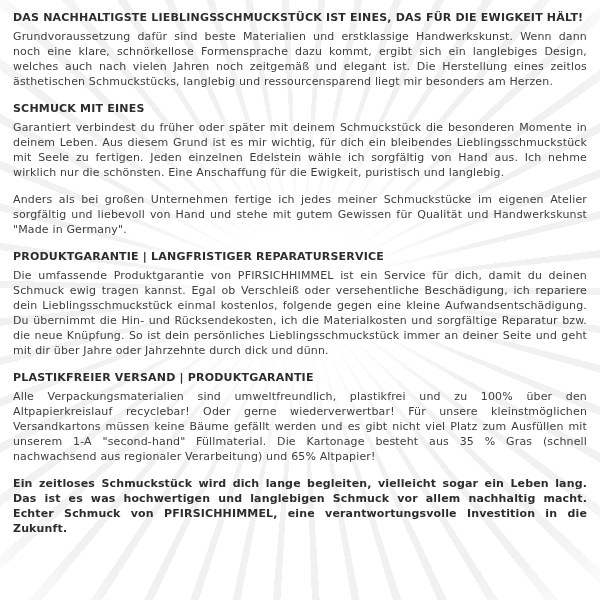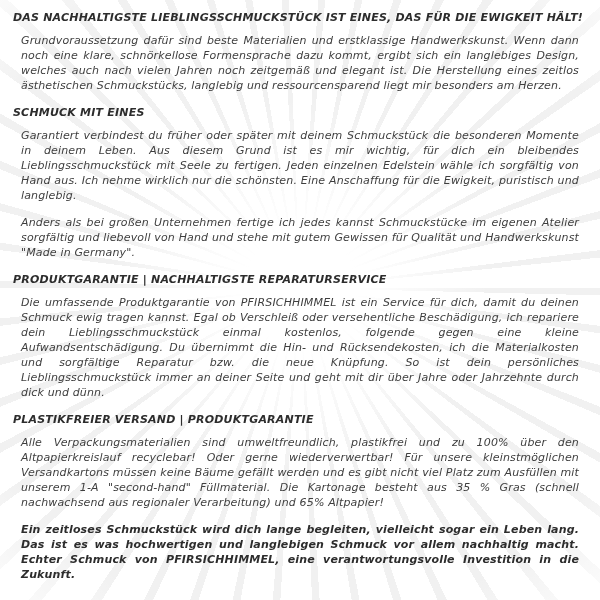--- a/index.html
+++ b/index.html
@@ -26,33 +26,32 @@
       repeating-conic-gradient(from -90deg at 50% 48%, #f1f1f1 0deg 1.4deg, #ffffff 1.4deg 7.2deg);
     pointer-events: none;
   }
   .content {
     position: relative;
     padding: 10px 13px 8px 13px;
     color: #3e3e3e;
     font-size: 11px;
     line-height: 15px;
     letter-spacing: 0.15px;
-    font-style: italic;
   }
   section { margin: 0 0 12px 0; }
   h2 {
     margin: 0 0 4px 0;
     font-size: 11px;
     line-height: 15px;
     font-weight: 700;
     color: #2d2d2d;
     letter-spacing: 0.2px;
   }
   p {
-    margin: 8px;
+    margin: 0;
     text-align: justify;
   }
   .closing {
     font-weight: 700;
     color: #2d2d2d;
     text-align: justify;
   }
 </style>
 </head>
 <body>
@@ -66,25 +65,25 @@
       <h2>DAS NACHHALTIGSTE LIEBLINGSSCHMUCKSTÜCK IST EINES, DAS FÜR DIE EWIGKEIT HÄLT!</h2>
       <p>Grundvoraussetzung dafür sind beste Materialien und erstklassige Handwerkskunst. Wenn dann noch eine klare, schnörkellose Formensprache dazu kommt, ergibt sich ein langlebiges Design, welches auch nach vielen Jahren noch zeitgemäß und elegant ist. Die Herstellung eines zeitlos ästhetischen Schmuckstücks, langlebig und ressourcensparend liegt mir besonders am Herzen.</p>
     </section>
 
     <section>
       <h2>SCHMUCK MIT EINES</h2>
       <p>Garantiert verbindest du früher oder später mit deinem Schmuckstück die besonderen Momente in deinem Leben. Aus diesem Grund ist es mir wichtig, für dich ein bleibendes Lieblingsschmuckstück mit Seele zu fertigen. Jeden einzelnen Edelstein wähle ich sorgfältig von Hand aus. Ich nehme wirklich nur die schönsten. Eine Anschaffung für die Ewigkeit, puristisch und langlebig.</p>
     </section>
 
     <section>
-      <p>Anders als bei großen Unternehmen fertige ich jedes kannst Schmuckstücke im eigenen Atelier sorgfältig und liebevoll von Hand und stehe mit gutem Gewissen für Qualität und Handwerkskunst "Made in Germany".</p>
+      <p>Anders als bei großen Unternehmen fertige ich jedes meiner Schmuckstücke im eigenen Atelier sorgfältig und liebevoll von Hand und stehe mit gutem Gewissen für Qualität und Handwerkskunst "Made in Germany".</p>
     </section>
 
     <section>
-      <h2>PRODUKTGARANTIE | NACHHALTIGSTE REPARATURSERVICE</h2>
+      <h2>PRODUKTGARANTIE | LANGFRISTIGER REPARATURSERVICE</h2>
       <p>Die umfassende Produktgarantie von PFIRSICHHIMMEL ist ein Service für dich, damit du deinen Schmuck ewig tragen kannst. Egal ob Verschleiß oder versehentliche Beschädigung, ich repariere dein Lieblingsschmuckstück einmal kostenlos, folgende gegen eine kleine Aufwandsentschädigung. Du übernimmt die Hin- und Rücksendekosten, ich die Materialkosten und sorgfältige Reparatur bzw. die neue Knüpfung. So ist dein persönliches Lieblingsschmuckstück immer an deiner Seite und geht mit dir über Jahre oder Jahrzehnte durch dick und dünn.</p>
     </section>
 
     <section>
       <h2>PLASTIKFREIER VERSAND | PRODUKTGARANTIE</h2>
       <p>Alle Verpackungsmaterialien sind umweltfreundlich, plastikfrei und zu 100% über den Altpapierkreislauf recyclebar! Oder gerne wiederverwertbar! Für unsere kleinstmöglichen Versandkartons müssen keine Bäume gefällt werden und es gibt nicht viel Platz zum Ausfüllen mit unserem 1-A "second-hand" Füllmaterial. Die Kartonage besteht aus 35 % Gras (schnell nachwachsend aus regionaler Verarbeitung) und 65% Altpapier!</p>
     </section>
 
     <p class="closing">Ein zeitloses Schmuckstück wird dich lange begleiten, vielleicht sogar ein Leben lang. Das ist es was hochwertigen und langlebigen Schmuck vor allem nachhaltig macht. Echter Schmuck von PFIRSICHHIMMEL, eine verantwortungsvolle Investition in die Zukunft.</p>
 

